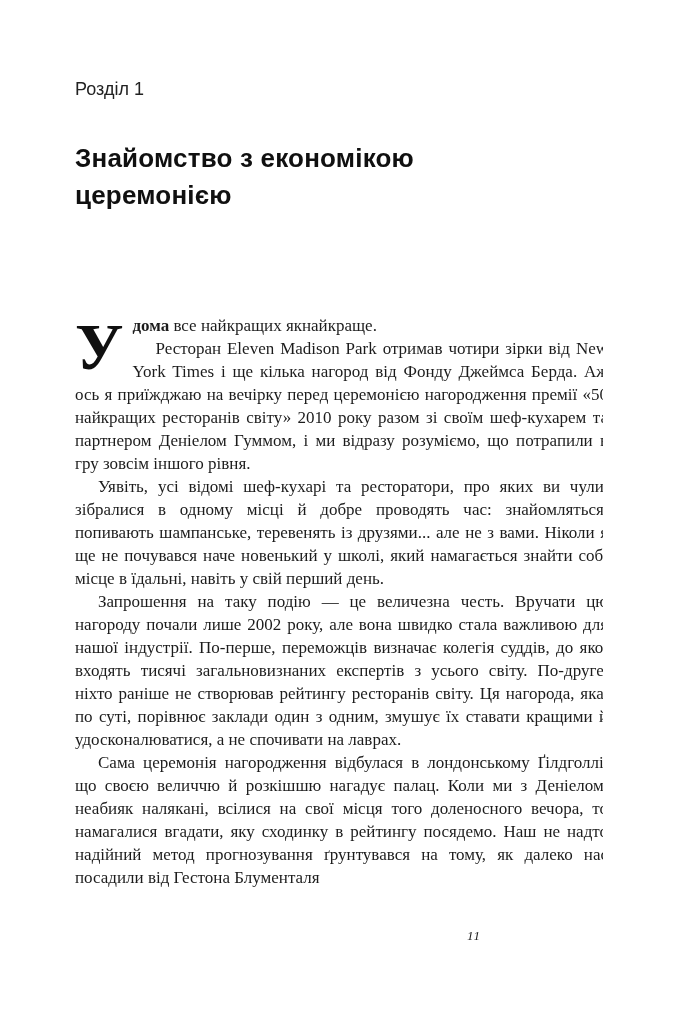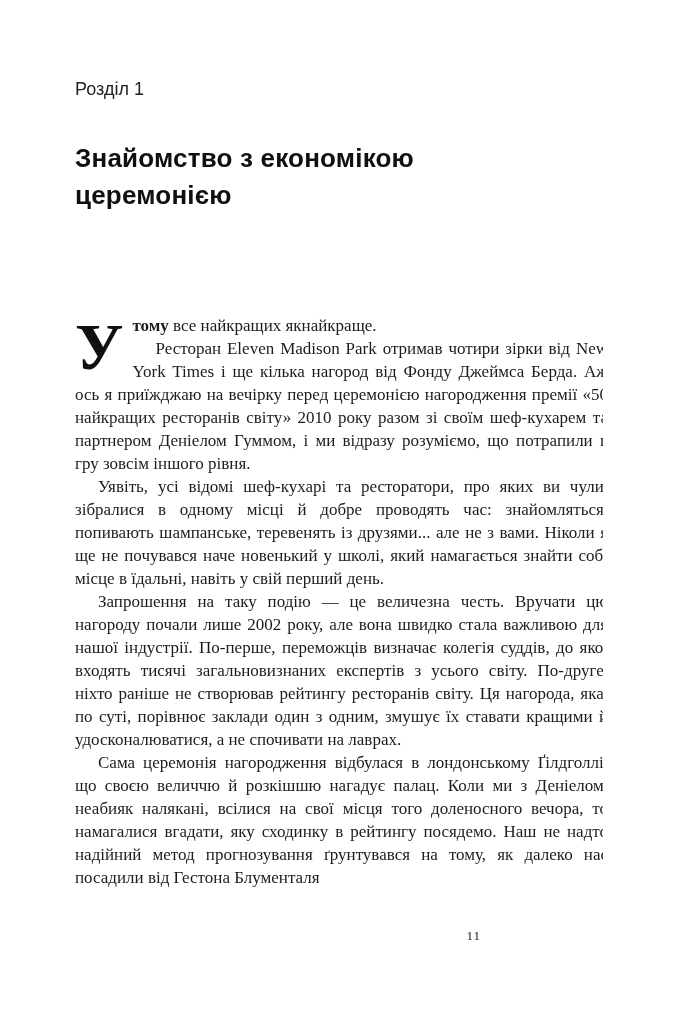--- a/index.html
+++ b/index.html
@@ -65,37 +65,38 @@
     font-weight: 700;
   }
   .page-number {
     position: absolute;
     top: 928px;
     right: 122px;
     font-family: "Liberation Serif", serif;
     font-size: 13px;
     letter-spacing: 1px;
     color: #222222;
+    font-style: italic;
   }
 </style>
 </head>
 <body>
 
 <div class="page">
   <div class="content">
 
     <div class="chapter-label">Розділ 1</div>
 
     <h1 class="page-title">Знайомство з економікою церемонією</h1>
 
     <div class="body-text">
 
       <span class="dropcap">У</span>
 
-      <p><span class="lead-bold">тому</span><span> все найкращих якнайкраще.</span></p>
+      <p><span class="lead-bold">дома</span><span> все найкращих якнайкраще.</span></p>
 
       <p class="indent">Ресторан Eleven Madison Park отримав чотири зірки від New York Times і ще кілька нагород від Фонду Джеймса Берда. Аж ось я приїжджаю на вечірку перед церемонією нагородження премії «50 найкращих ресторанів світу» 2010 року разом зі своїм шеф-кухарем та партнером Деніелом Гуммом, і ми відразу розуміємо, що потрапили в гру зовсім іншого рівня.</p>
 
       <p class="indent">Уявіть, усі відомі шеф-кухарі та ресторатори, про яких ви чули, зібралися в одному місці й добре проводять час: знайомляться, попивають шампанське, теревенять із друзями... але не з вами. Ніколи я ще не почувався наче новенький у школі, який намагається знайти собі місце в їдальні, навіть у свій перший день.</p>
 
       <p class="indent">Запрошення на таку подію — це величезна честь. Вручати цю нагороду почали лише 2002 року, але вона швидко стала важливою для нашої індустрії. По-перше, переможців визначає колегія суддів, до якої входять тисячі загальновизнаних експертів з усього світу. По-друге, ніхто раніше не створював рейтингу ресторанів світу. Ця нагорода, яка, по суті, порівнює заклади один з одним, змушує їх ставати кращими й удосконалюватися, а не спочивати на лаврах.</p>
 
       <p class="indent">Сама церемонія нагородження відбулася в лондонському Ґілдголлі, що своєю величчю й розкішшю нагадує палац. Коли ми з Деніелом, неабияк налякані, всілися на свої місця того доленосного вечора, то намагалися вгадати, яку сходинку в рейтингу посядемо. Наш не надто надійний метод прогнозування ґрунтувався на тому, як далеко нас посадили від Гестона Блументаля</p>
 
     </div>

